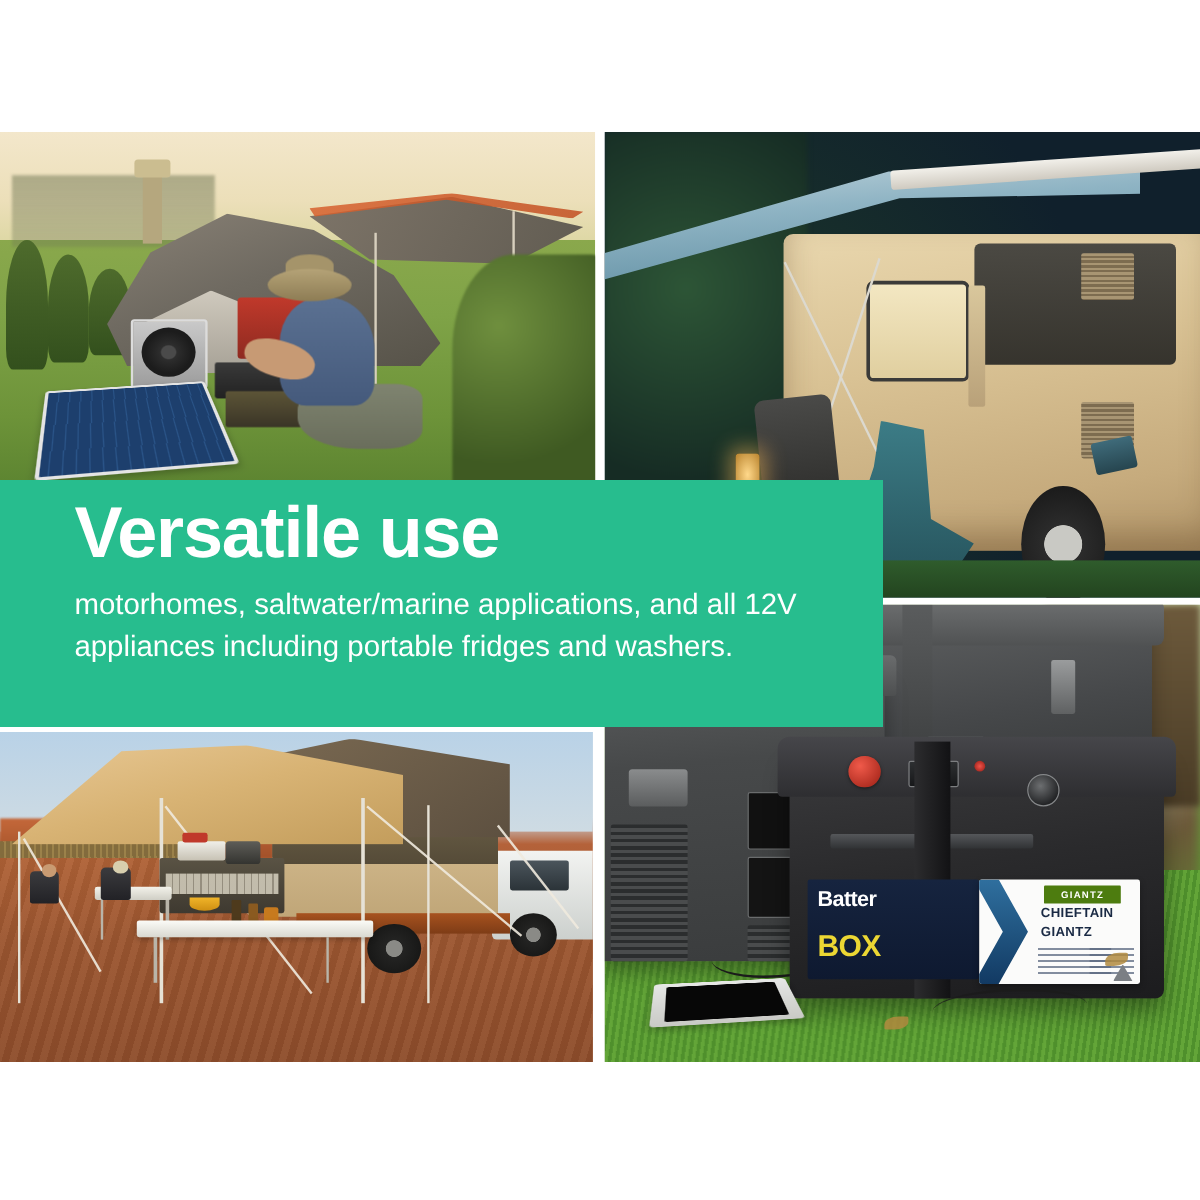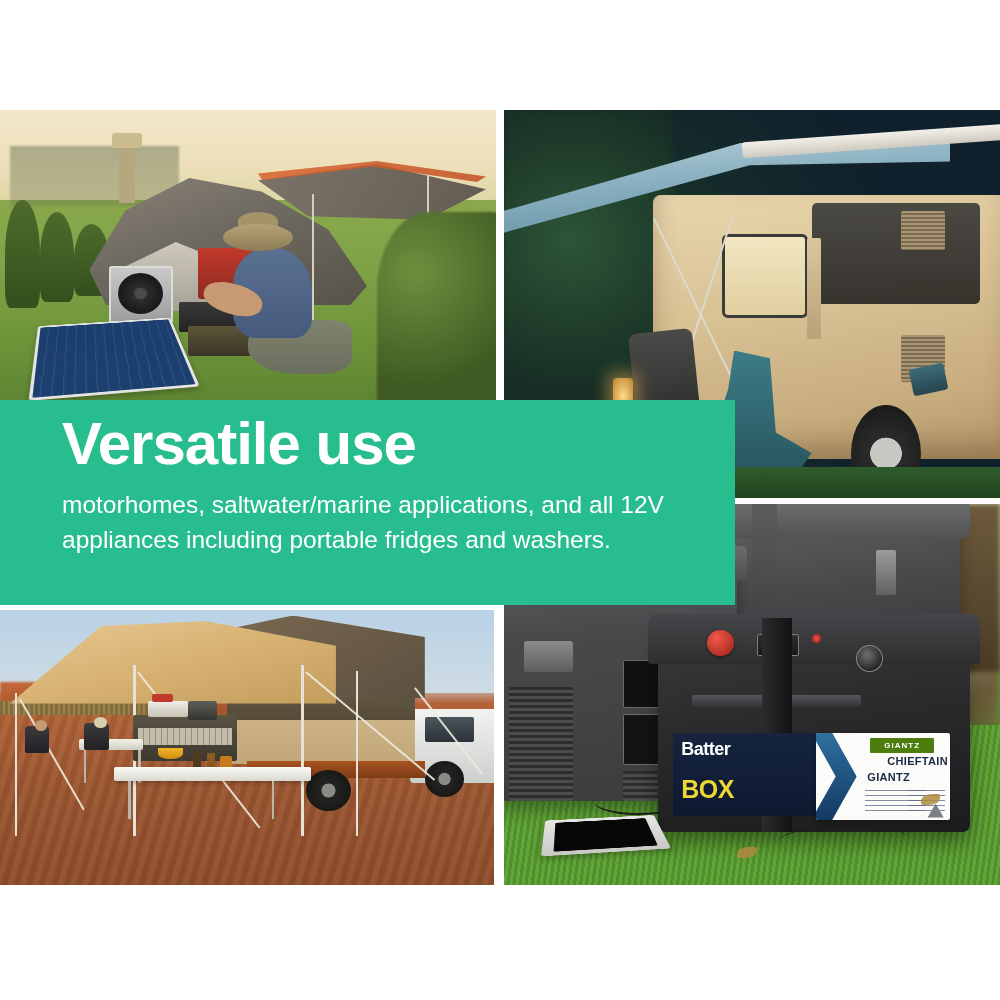--- a/index.html
+++ b/index.html
@@ -162,21 +162,21 @@
   .pd-sticker{position:absolute;left:63%;top:60%;width:27%;height:23%;
      background:#fbfbfa;border-radius:2px;box-shadow:0 2px 5px rgba(0,0,0,.3);overflow:hidden;}
   .pd-sticker .chev{position:absolute;left:-4%;top:0;width:34%;height:100%;
      background:linear-gradient(#2f6f9e,#123a63);
      clip-path:polygon(0 0,46% 0,100% 50%,46% 100%,0 100%,54% 50%);}
   .pd-sticker .brand{position:absolute;left:40%;top:6%;width:48%;height:17%;
      background:#4d7c0f;border-radius:1px;}
   .pd-sticker .brand span{position:absolute;inset:0;color:#fff;font-size:8px;font-weight:bold;
      text-align:center;line-height:1.9;letter-spacing:1px;font-family:"Liberation Sans",sans-serif;}
   .pd-sticker .t1{position:absolute;left:38%;top:26%;width:58%;color:#1a2a44;
-     font-size:11px;font-weight:bold;letter-spacing:.3px;font-family:"Liberation Sans",sans-serif;margin-left:20px;}
+     font-size:11px;font-weight:bold;letter-spacing:.3px;font-family:"Liberation Sans",sans-serif;}
   .pd-sticker .t2{position:absolute;left:38%;top:44%;width:58%;color:#1a2a44;
      font-size:11px;font-weight:bold;letter-spacing:.3px;font-family:"Liberation Sans",sans-serif;}
   .pd-sticker .bul{position:absolute;top:66%;width:46%;height:26%;
      background:repeating-linear-gradient(#5a6880 0 1.4px,rgba(0,0,0,0) 1.4px 5px);opacity:.75;}
   .pd-sticker .tri{position:absolute;right:5%;bottom:3%;width:12%;height:16%;
      background:#7b7f84;clip-path:polygon(50% 0,100% 100%,0 100%);}
   .pd-tablet{position:absolute;left:8%;top:78%;width:24%;height:17%;
      background:linear-gradient(#e7e8e6,#c9cac6);border-radius:4px;
      transform:perspective(300px) rotateX(58deg) rotateZ(-6deg);box-shadow:0 4px 10px rgba(0,0,0,.3);}
   .pd-tablet:after{content:"";position:absolute;inset:9%;background:#070707;border-radius:2px;}

